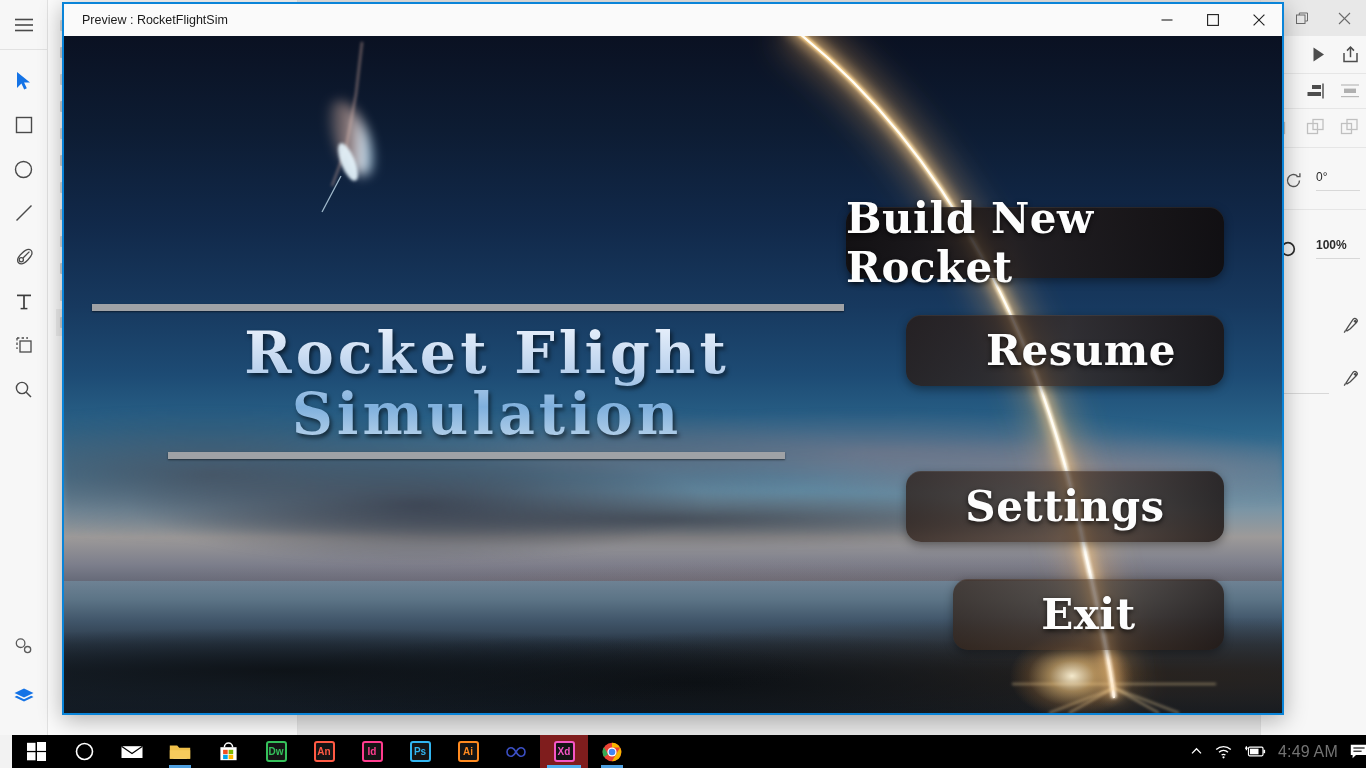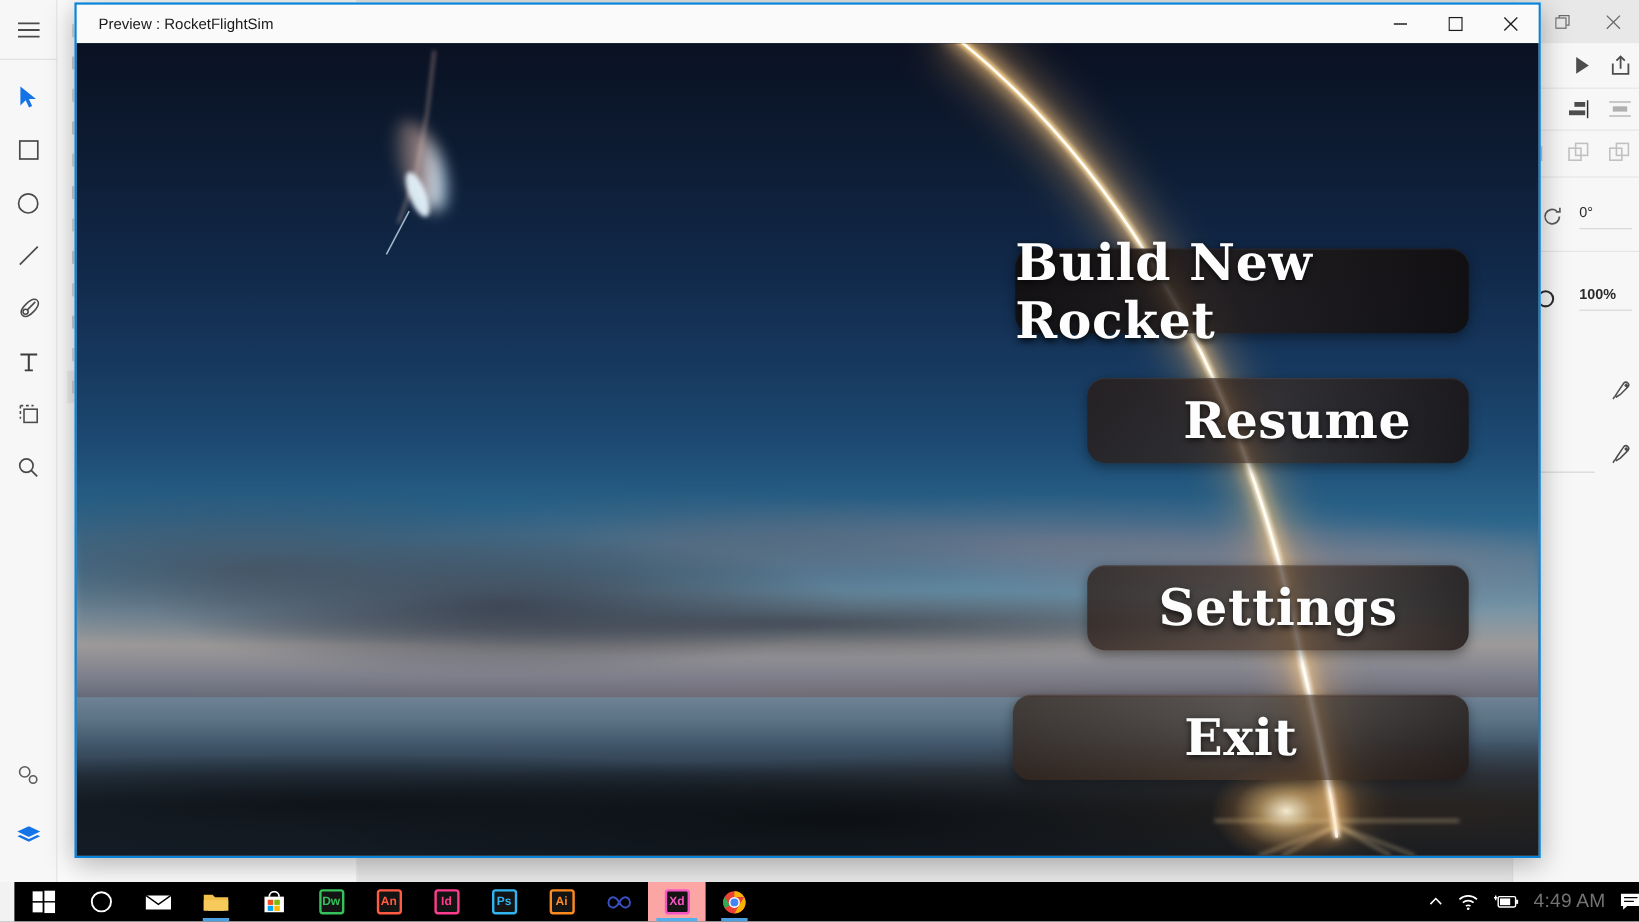--- a/index.html
+++ b/index.html
@@ -186,33 +186,33 @@
     font-weight:700;
     font-size:42px;
     letter-spacing:.5px;
     text-shadow:0 2px 5px rgba(0,0,0,.75);
     background:linear-gradient(100deg, rgba(18,14,14,.92) 0%, rgba(38,28,24,.80) 45%, rgba(16,12,12,.90) 100%);
     box-shadow:inset 0 1px 0 rgba(255,255,255,.07), 0 3px 10px rgba(0,0,0,.38);
   }
   .mbtn.b1{ width:378px; }
   .mbtn.b2{ width:318px; background:linear-gradient(100deg, rgba(40,26,20,.80) 0%, rgba(58,40,30,.70) 50%, rgba(26,18,16,.86) 100%);padding-left:32px; }
   .mbtn.b3{ width:318px; background:linear-gradient(100deg, rgba(44,30,24,.78) 0%, rgba(66,46,34,.66) 50%, rgba(28,20,18,.84) 100%);margin-top:48px; }
-  .mbtn.b4{ width:380px; background:linear-gradient(100deg, rgba(52,36,26,.74) 0%, rgba(78,56,40,.60) 50%, rgba(34,24,20,.80) 100%); }
+  .mbtn.b4{ width:271px; background:linear-gradient(100deg, rgba(52,36,26,.74) 0%, rgba(78,56,40,.60) 50%, rgba(34,24,20,.80) 100%); }
 
   
   .taskbar{
     position:absolute; left:12px; bottom:0; width:1366px; height:33px;
     background:#000; display:flex; align-items:center;
   }
   .tb-left{ display:flex; align-items:center; height:33px; }
   .tb-item{
     width:48px; height:33px; display:flex; align-items:center; justify-content:center;
     position:relative;
   }
-  .tb-item.active{ background:#fca5a5; }
+  .tb-item.active{ background:#7f1d1d; }
   .tb-item.active::after{
     content:""; position:absolute; left:7px; right:7px; bottom:0; height:3px; background:#52b0ef;
   }
   .tb-item.open::after{
     content:""; position:absolute; left:13px; right:13px; bottom:0; height:3px; background:#4d9fe0;
   }
   .adobe-chip{
     width:21px; height:21px; border:2px solid; border-radius:3px;
     display:flex; align-items:center; justify-content:center;
     font-size:10px; font-weight:700; font-family:"Liberation Sans", sans-serif;
@@ -561,20 +561,28 @@
         <g stroke="#ffe2a8" stroke-opacity=".55" stroke-width="1.6" filter="url(#fGlowSm)">
           <line x1="1050" y1="652" x2="985" y2="677"></line>
           <line x1="1050" y1="652" x2="1115" y2="677"></line>
           <line x1="1050" y1="652" x2="1005" y2="677"></line>
           <line x1="1050" y1="652" x2="1095" y2="677"></line>
           <line x1="948" y1="648" x2="1152" y2="648"></line>
         </g>
       </svg>
       <div class="flare"></div>
 
+      <div class="title-block">
+        <div class="rule top"></div>
+        <div class="game-title">
+          <span class="tl-1">Rocket Flight</span>
+          <span class="tl-2">Simulation</span>
+        </div>
+        <div class="rule bot"></div>
+      </div>
 
       <div class="menu">
         <div class="mbtn b1">Build New Rocket</div>
         <div class="mbtn b2">Resume</div>
         <div class="mbtn b3">Settings</div>
         <div class="mbtn b4">Exit</div>
       </div>
     </div>
   </div>
 

